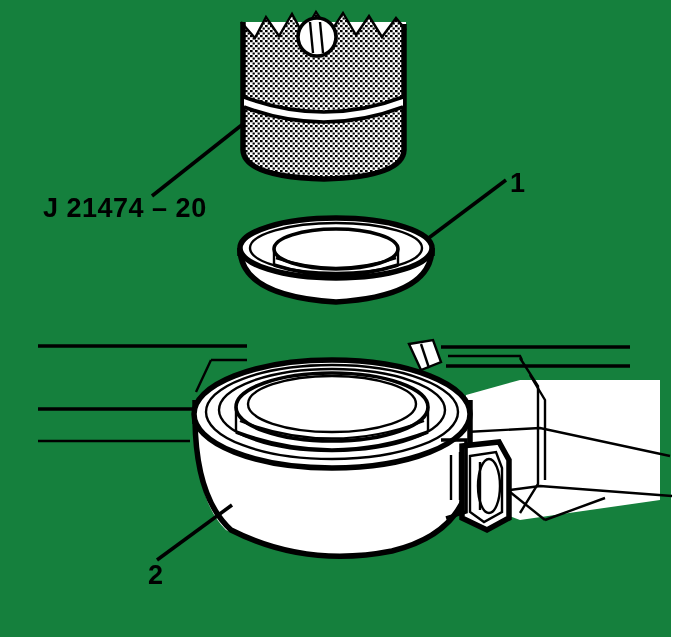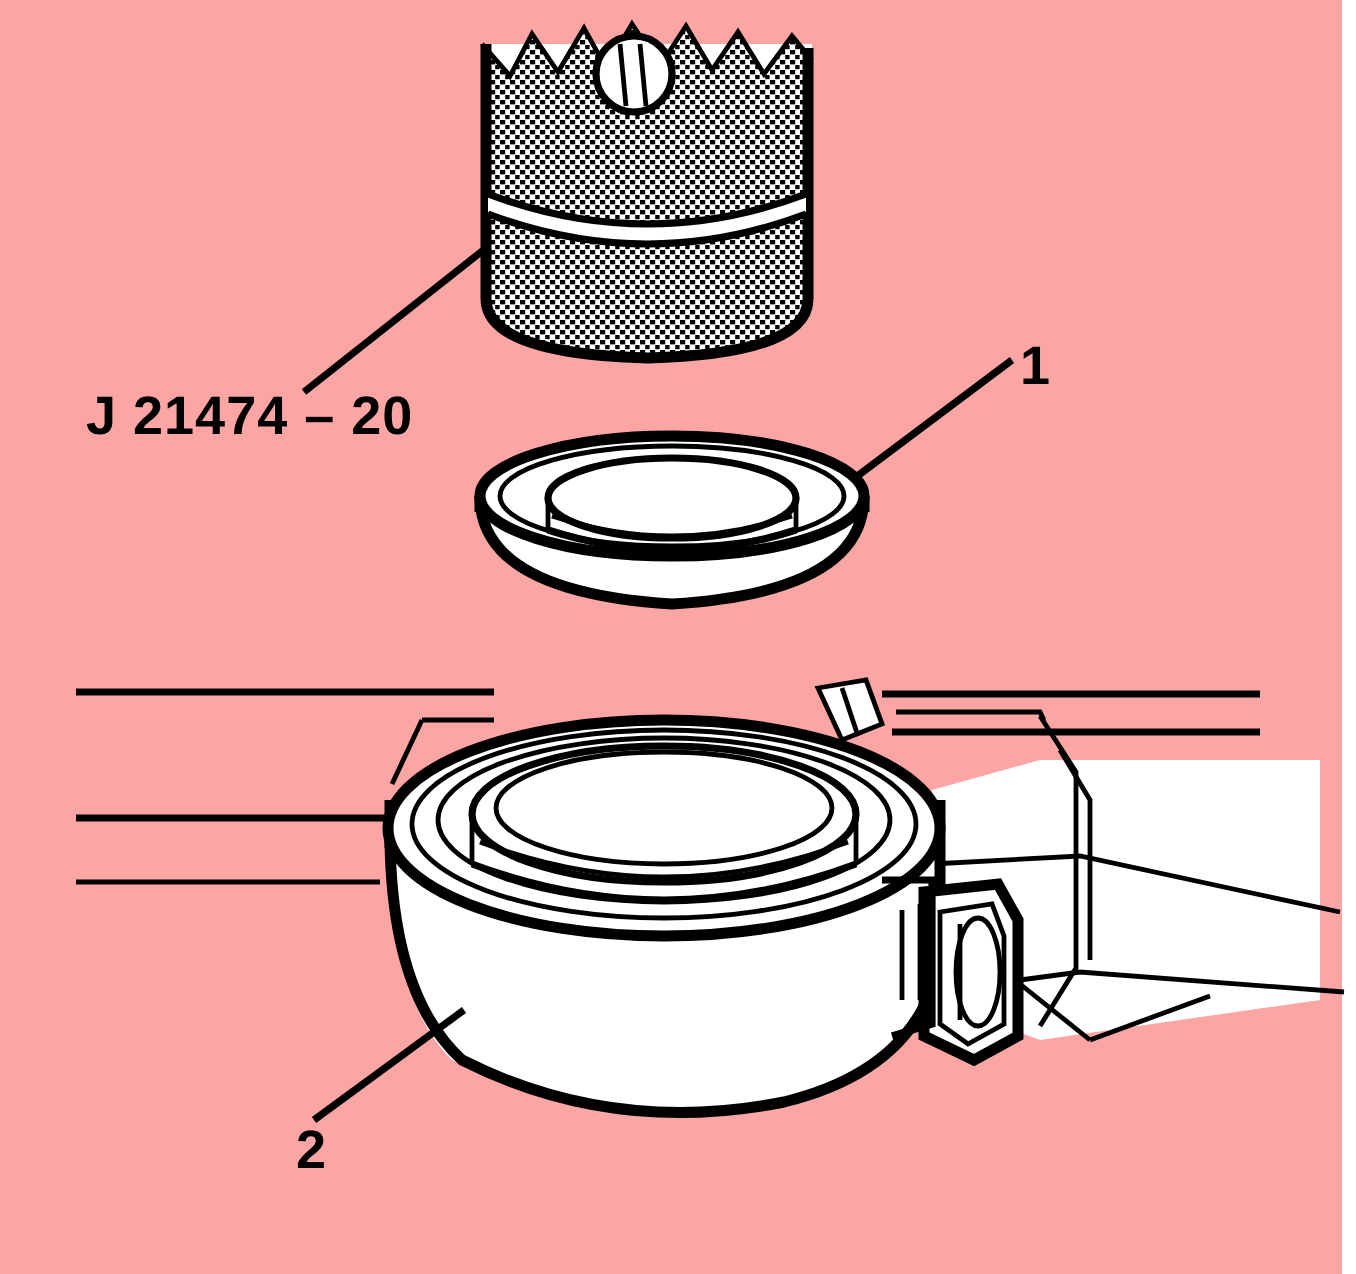--- a/index.html
+++ b/index.html
@@ -11,21 +11,21 @@
   body {
     font-family: "Liberation Sans", sans-serif;
     width: 678px;
     height: 637px;
     overflow: hidden;
   }
   #figure-root {
     position: relative;
     width: 671px;
     height: 637px;
-    background: #fca5a5;
+    background: #15803d;
   }
   #figure-svg {
     position: absolute;
     top: 0;
     left: 0;
     width: 678px;
     height: 637px;
     display: block;
   }
   .lbl {

